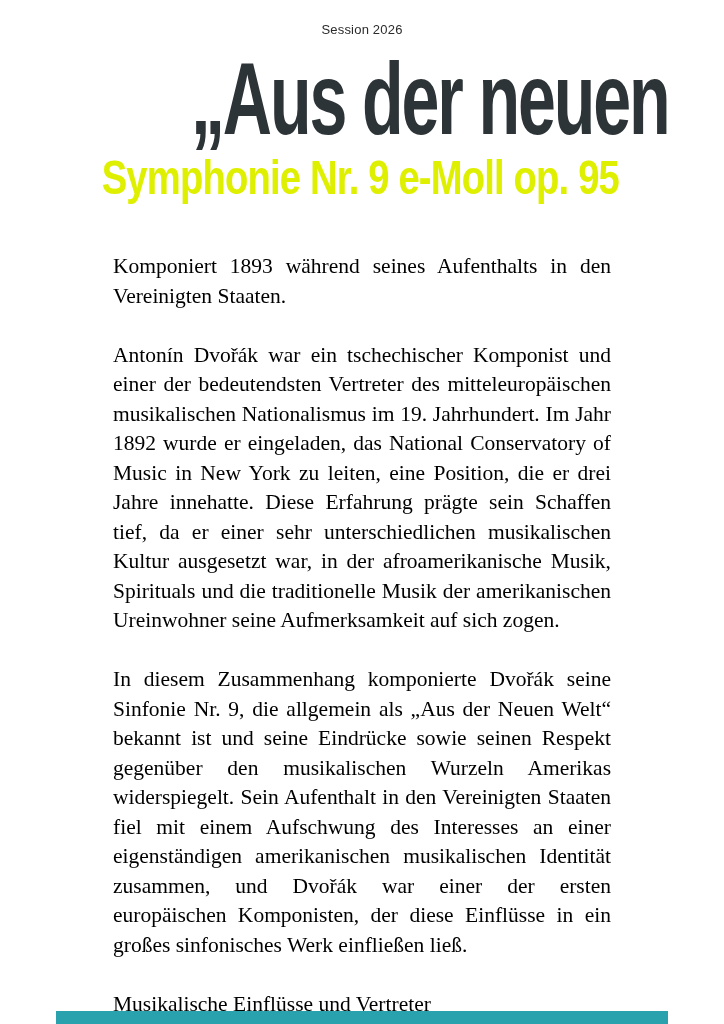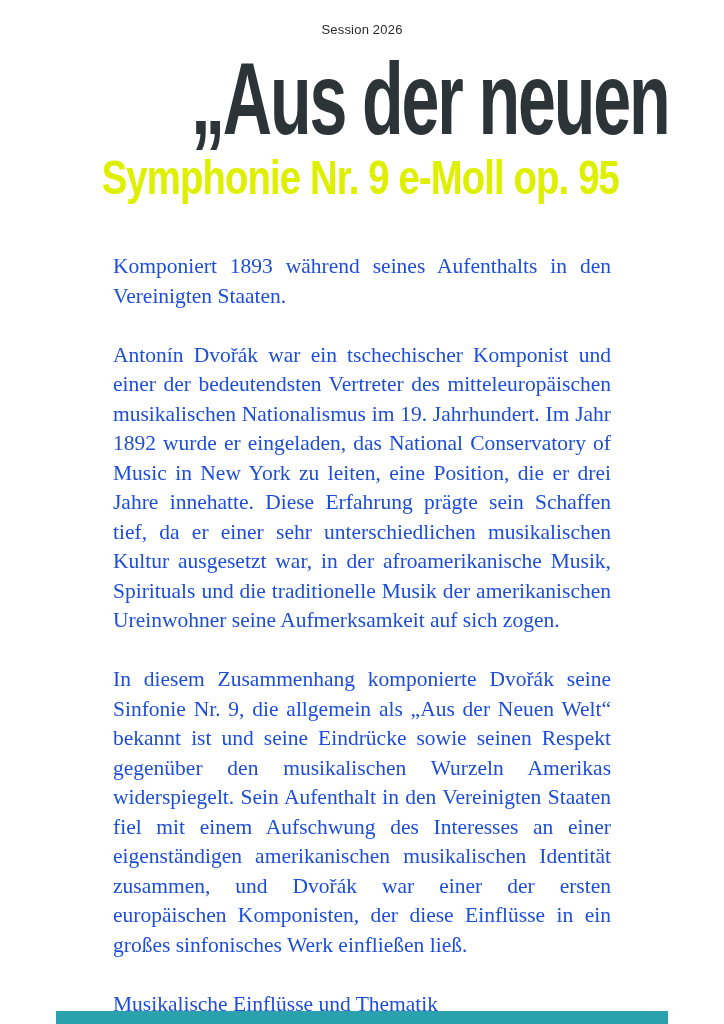--- a/index.html
+++ b/index.html
@@ -56,21 +56,21 @@
     letter-spacing: -1px;
     color: #dfef00;
     transform: scale(0.85, 1.06);
     transform-origin: 50% 50%;
     white-space: nowrap;
   }
   .body-text {
     margin: 52px 57px 0 57px;
     font-size: 21.5px;
     line-height: 29.5px;
-    color: #1d4ed8;
+    color: #000000;
   }
   .body-text p {
     margin: 0 0 29.5px 0;
     text-align: justify;
   }
   .body-text p.heading-line {
     margin: 0;
     text-align: left;
   }
   .footer-bar {
@@ -94,18 +94,18 @@
   </div>
 
   <div class="subtitle-row">
     <h2 class="subtitle">Symphonie Nr. 9 e-Moll op. 95</h2>
   </div>
 
   <div class="body-text">
     <p>Komponiert 1893 während seines Aufenthalts in den Vereinigten Staaten.</p>
     <p>Antonín Dvořák war ein tschechischer Komponist und einer der bedeutendsten Vertreter des mitteleuropäischen musikalischen Nationalismus im 19. Jahrhundert. Im Jahr 1892 wurde er eingeladen, das National Conservatory of Music in New York zu leiten, eine Position, die er drei Jahre innehatte. Diese Erfahrung prägte sein Schaffen tief, da er einer sehr unterschiedlichen musikalischen Kultur ausgesetzt war, in der afroamerikanische Musik, Spirituals und die traditionelle Musik der amerikanischen Ureinwohner seine Aufmerksamkeit auf sich zogen.</p>
     <p>In diesem Zusammenhang komponierte Dvořák seine Sinfonie Nr. 9, die allgemein als „Aus der Neuen Welt“ bekannt ist und seine Eindrücke sowie seinen Respekt gegenüber den musikalischen Wurzeln Amerikas widerspiegelt. Sein Aufenthalt in den Vereinigten Staaten fiel mit einem Aufschwung des Interesses an einer eigenständigen amerikanischen musikalischen Identität zusammen, und Dvořák war einer der ersten europäischen Komponisten, der diese Einflüsse in ein großes sinfonisches Werk einfließen ließ.</p>
-    <p class="heading-line">Musikalische Einflüsse und Thematik</p>
+    <p class="heading-line">Musikalische Einflüsse und Vertreter</p>
   </div>
 
   <div class="footer-bar"></div>
 
 </div>
 
 </body></html>

